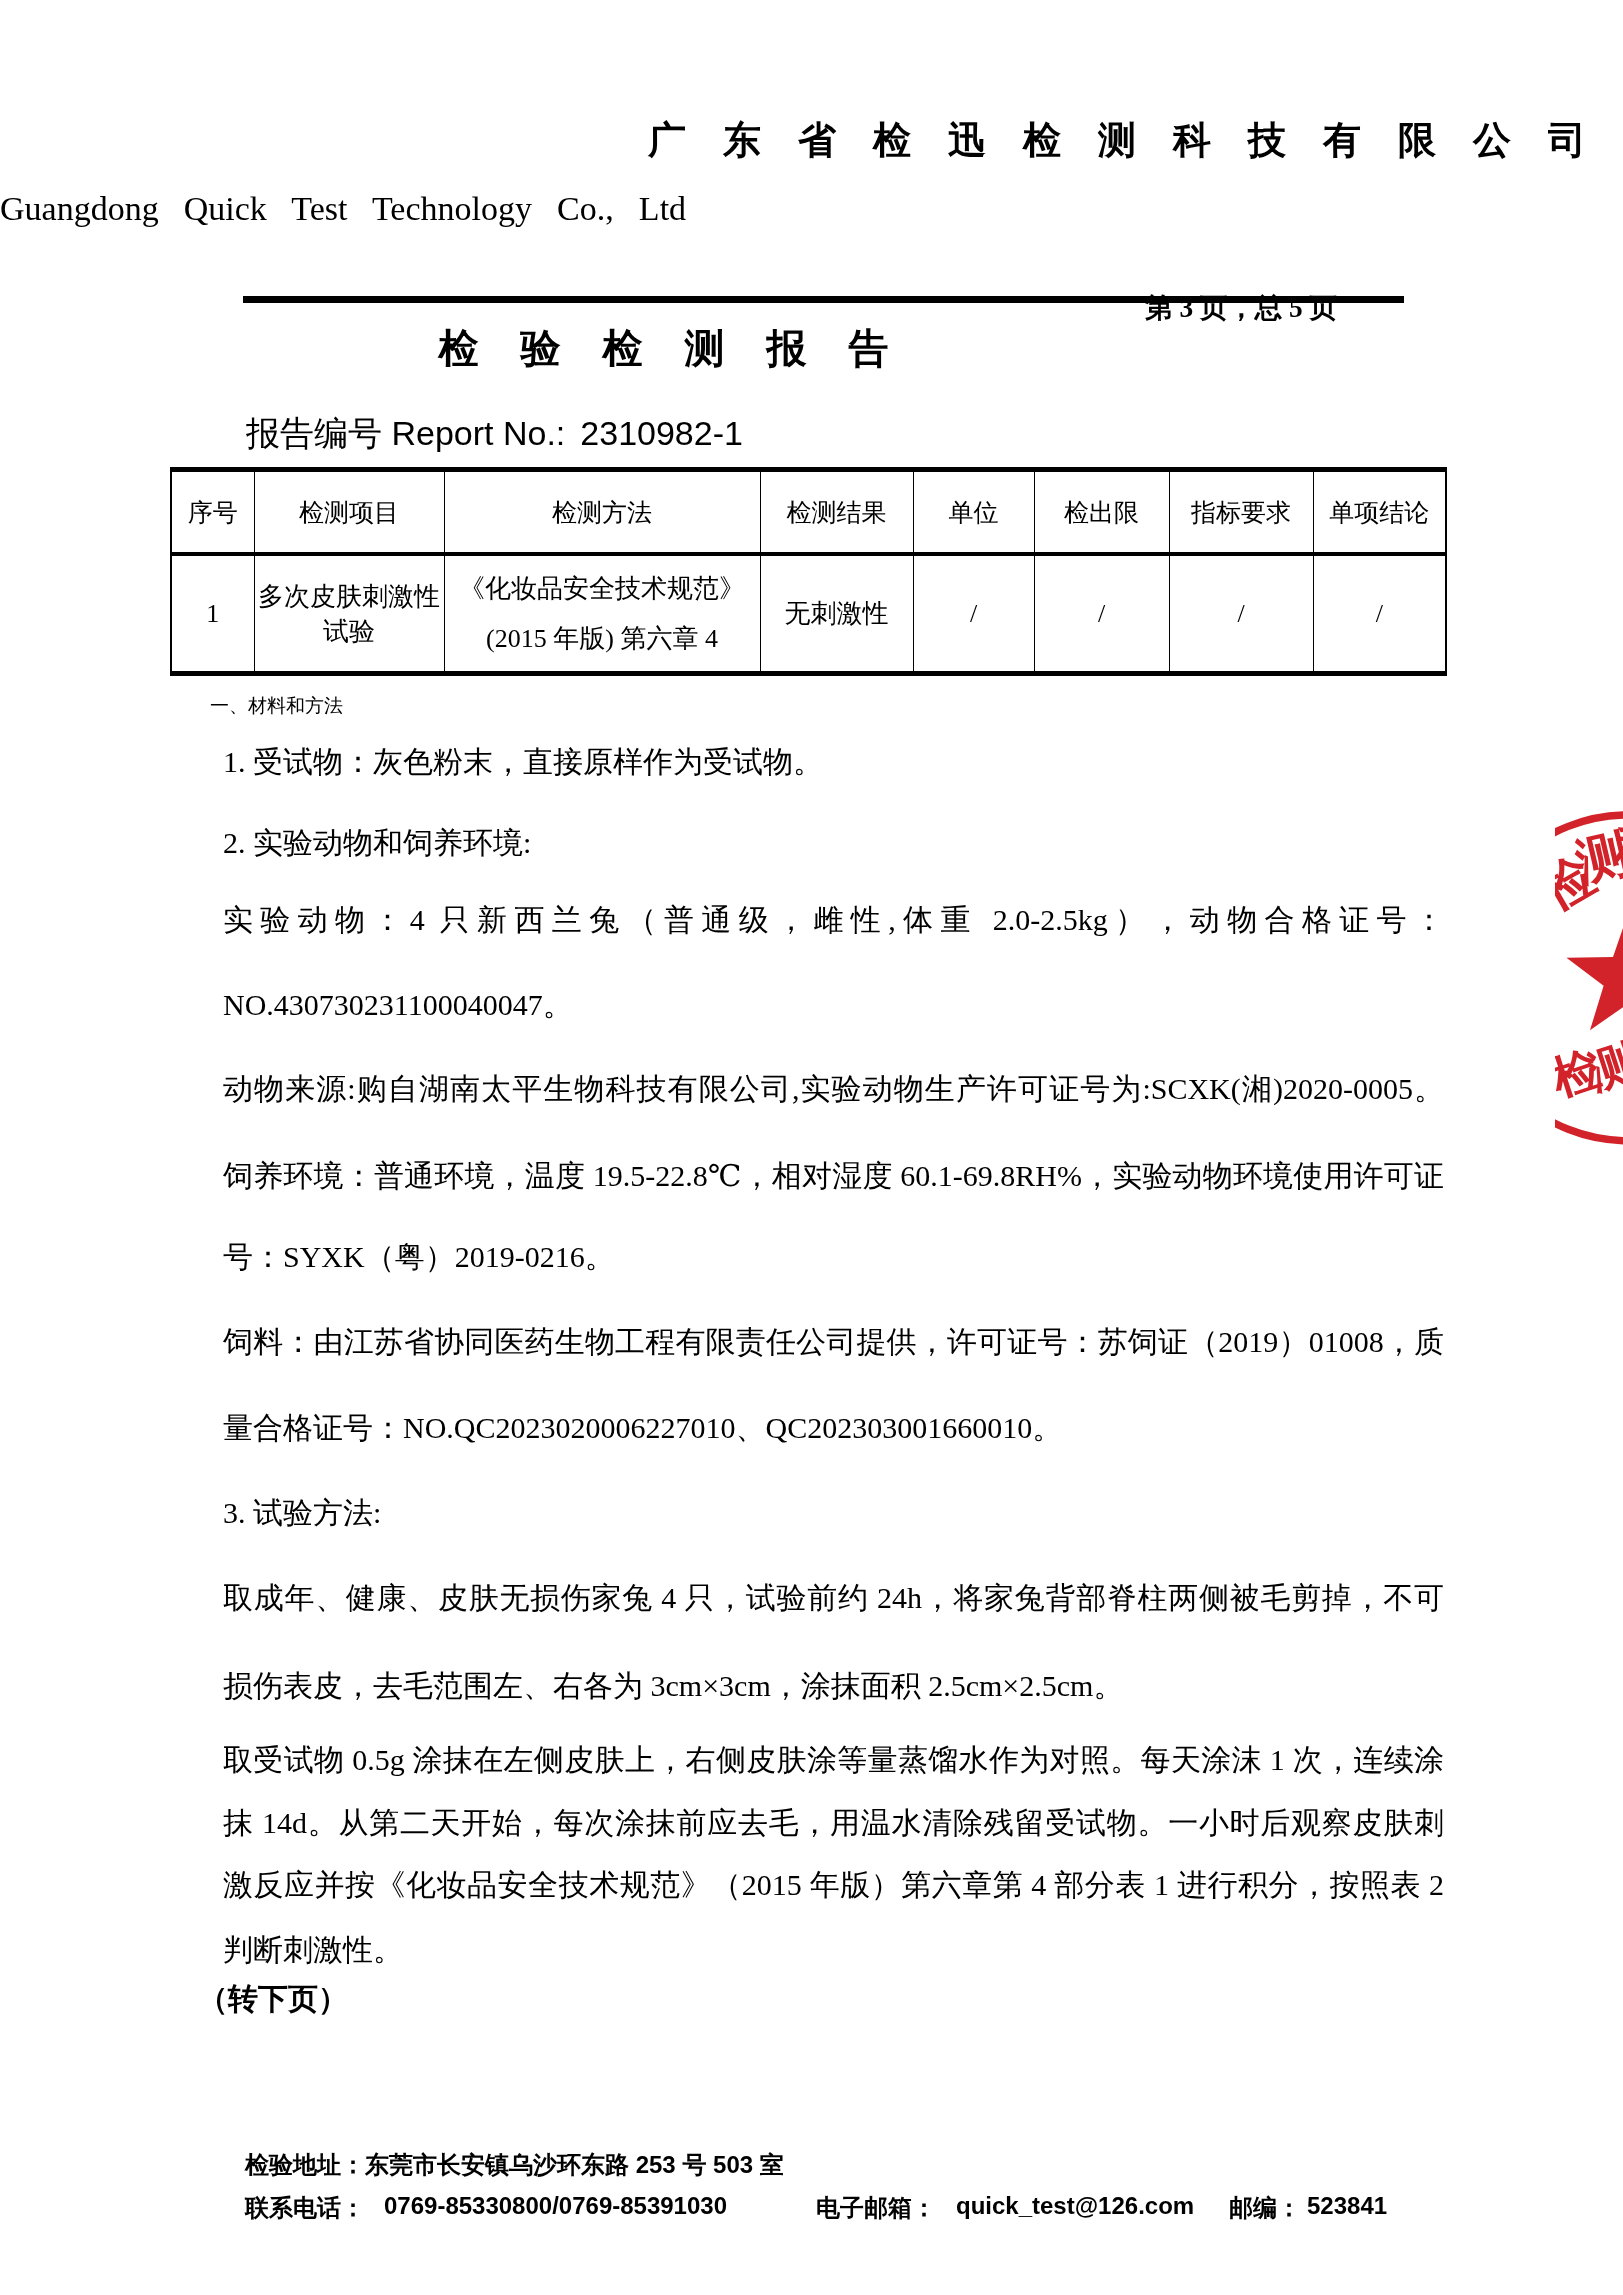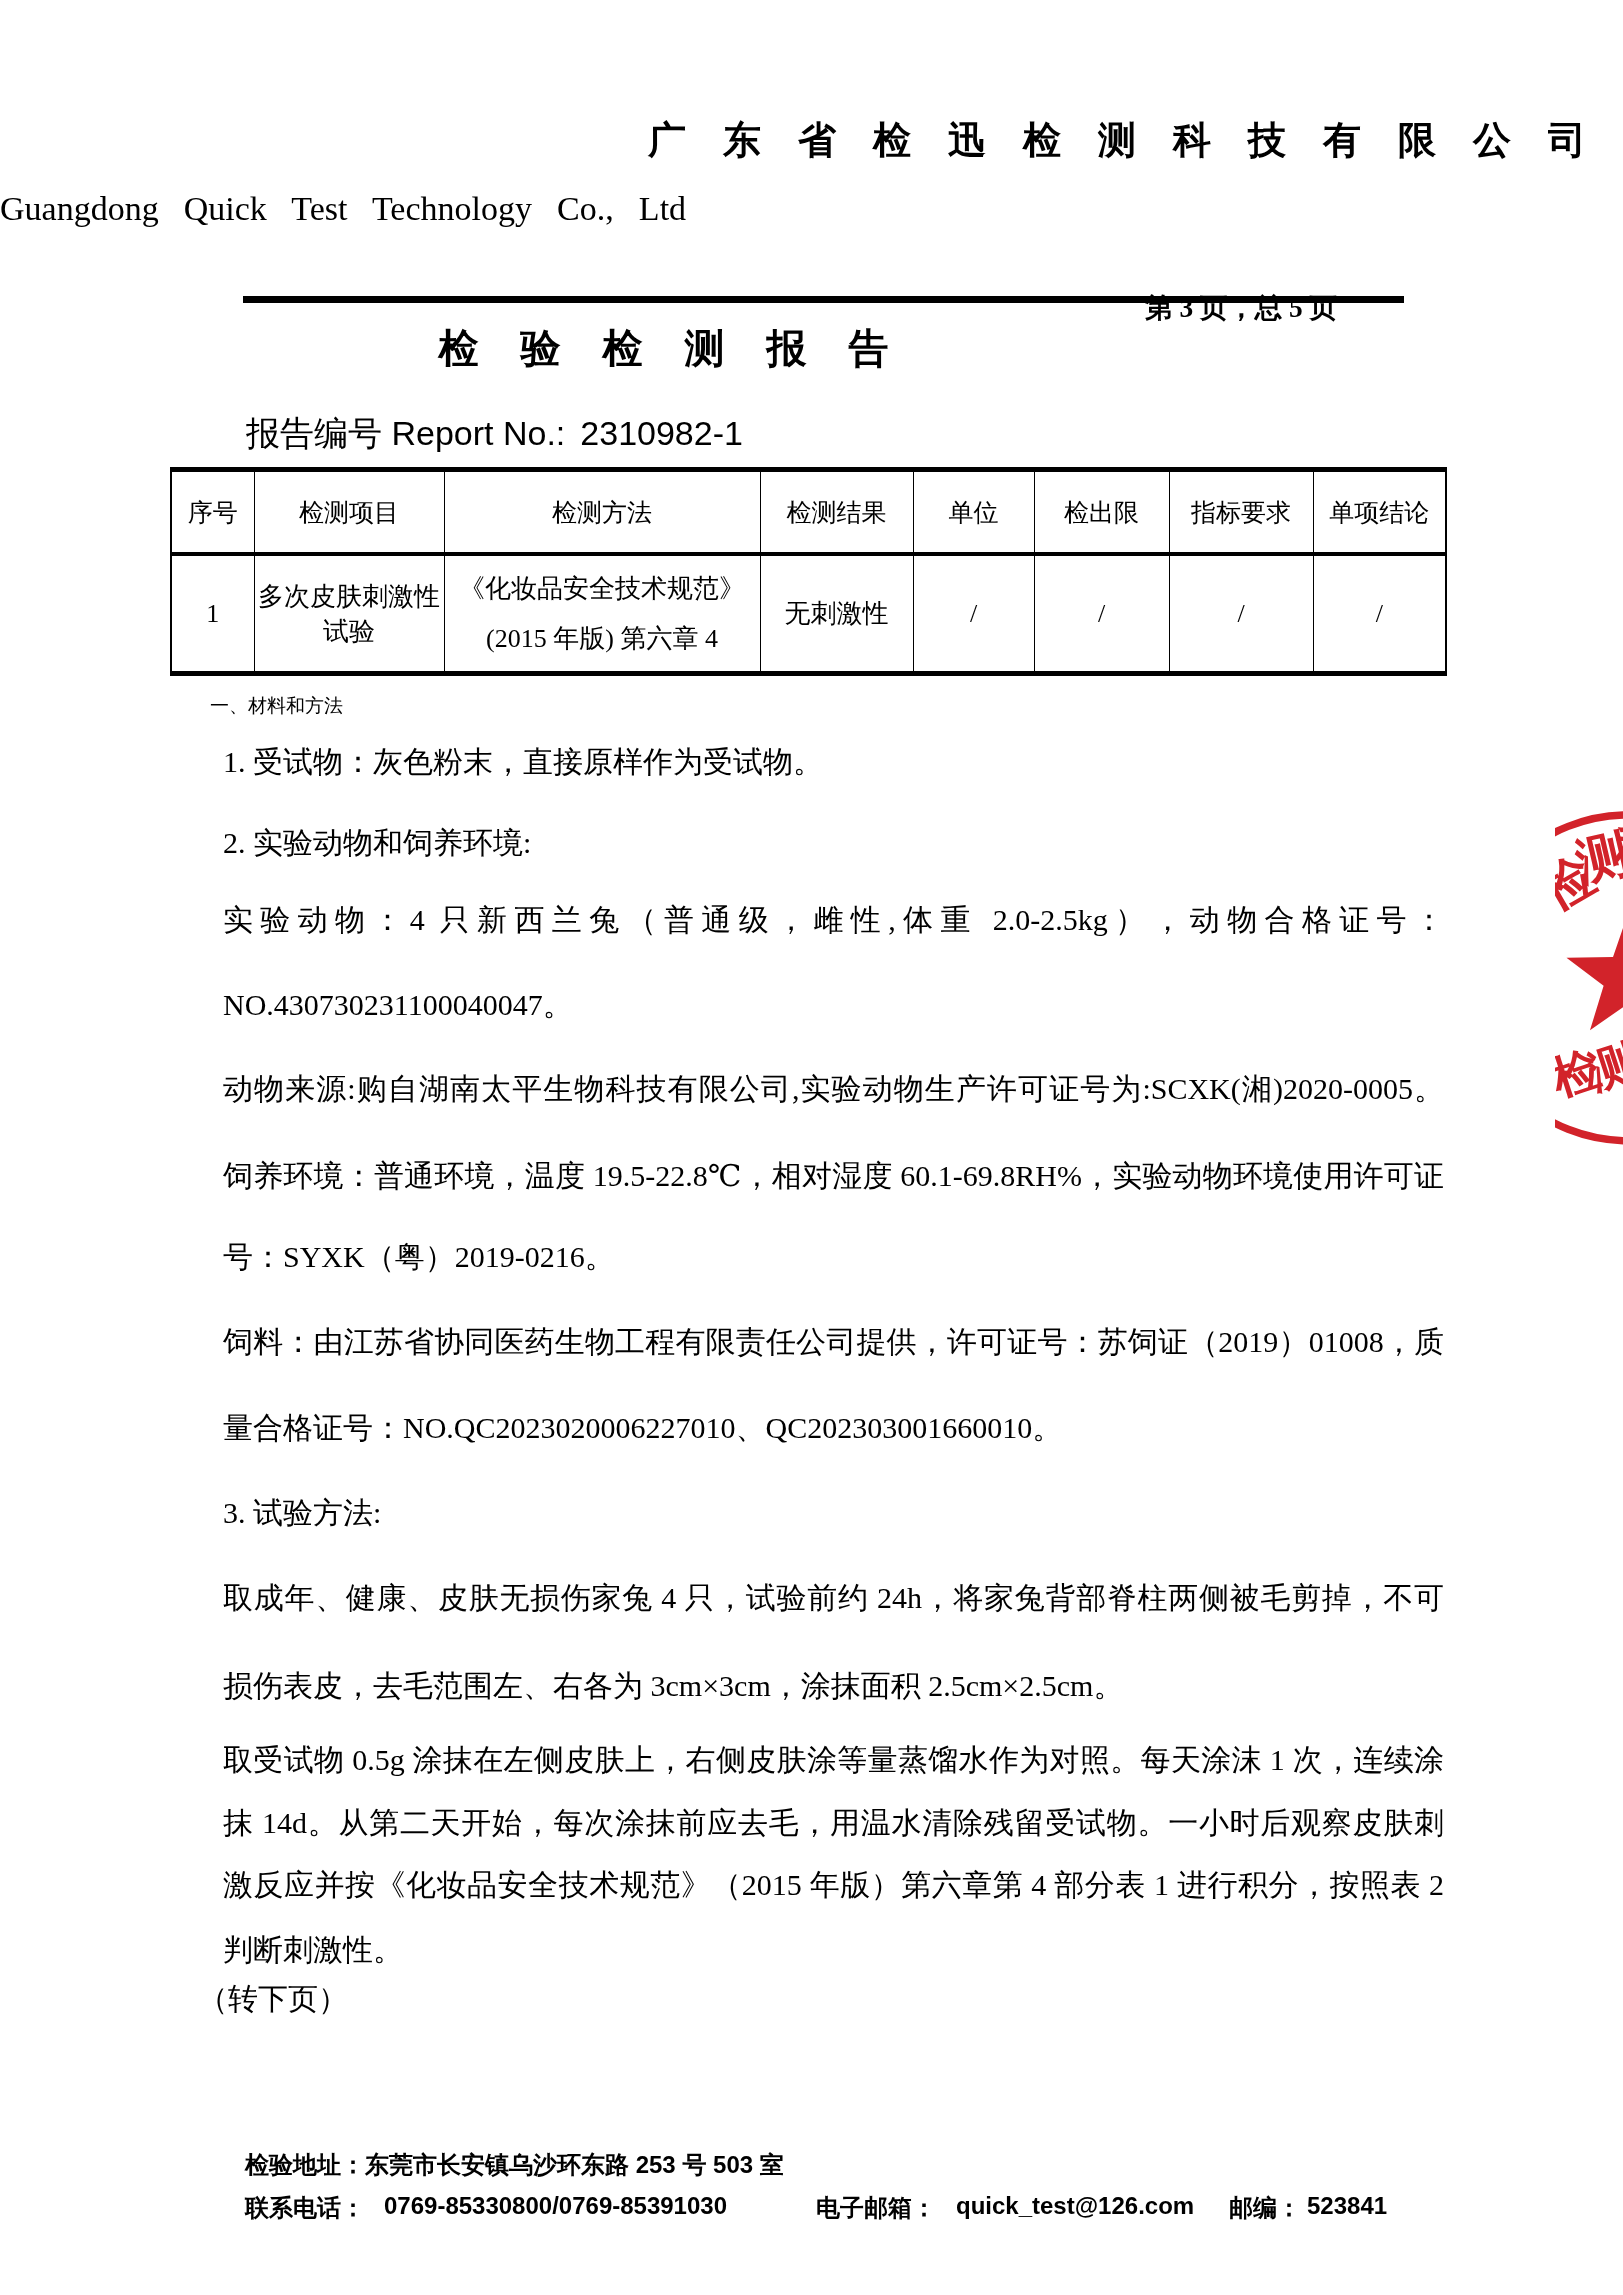--- a/index.html
+++ b/index.html
@@ -53,21 +53,21 @@
   table.results th{height:80px;font-size:25px;border-top:5px solid #000;border-bottom:4.2px solid #000;}
   table.results td{height:115px;border-bottom:5px solid #000;}
   table.results th:first-child,table.results td:first-child{border-left:2.5px solid #000;}
   table.results th:last-child,table.results td:last-child{border-right:2.5px solid #000;}
   .method-line{line-height:50px;white-space:nowrap;}
   .section-title{top:693px;left:210px;font-size:19px;white-space:nowrap;}
   .bl{
     left:223px;width:1221px;font-size:30px;line-height:35px;
   }
   .bl.j{text-align:justify;text-align-last:justify;}
-  .bl.b{font-weight:400;}
+  .bl.b{font-weight:700;}
   .footer-line{font-size:24px;font-weight:600;
     font-family:"Liberation Sans","DejaVu Sans",sans-serif;white-space:nowrap;}
   .stamp-svg{position:absolute;top:808px;left:1555px;width:241px;height:343px;}
   .stamp-txt{
     font-family:"Liberation Sans","DejaVu Sans",sans-serif;
     font-weight:700;fill:#d2232a;
   }
 </style>
 </head>
 <body>

